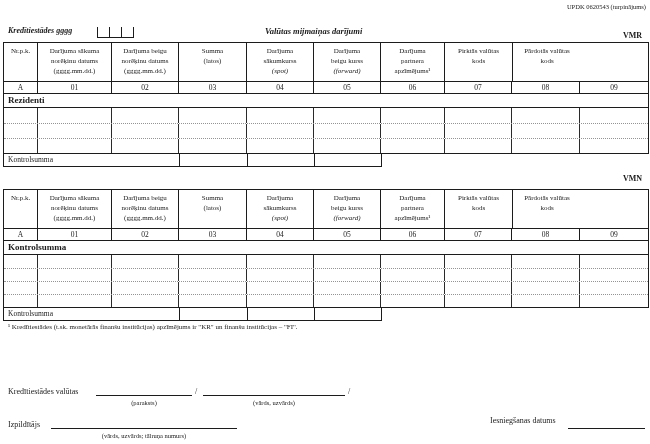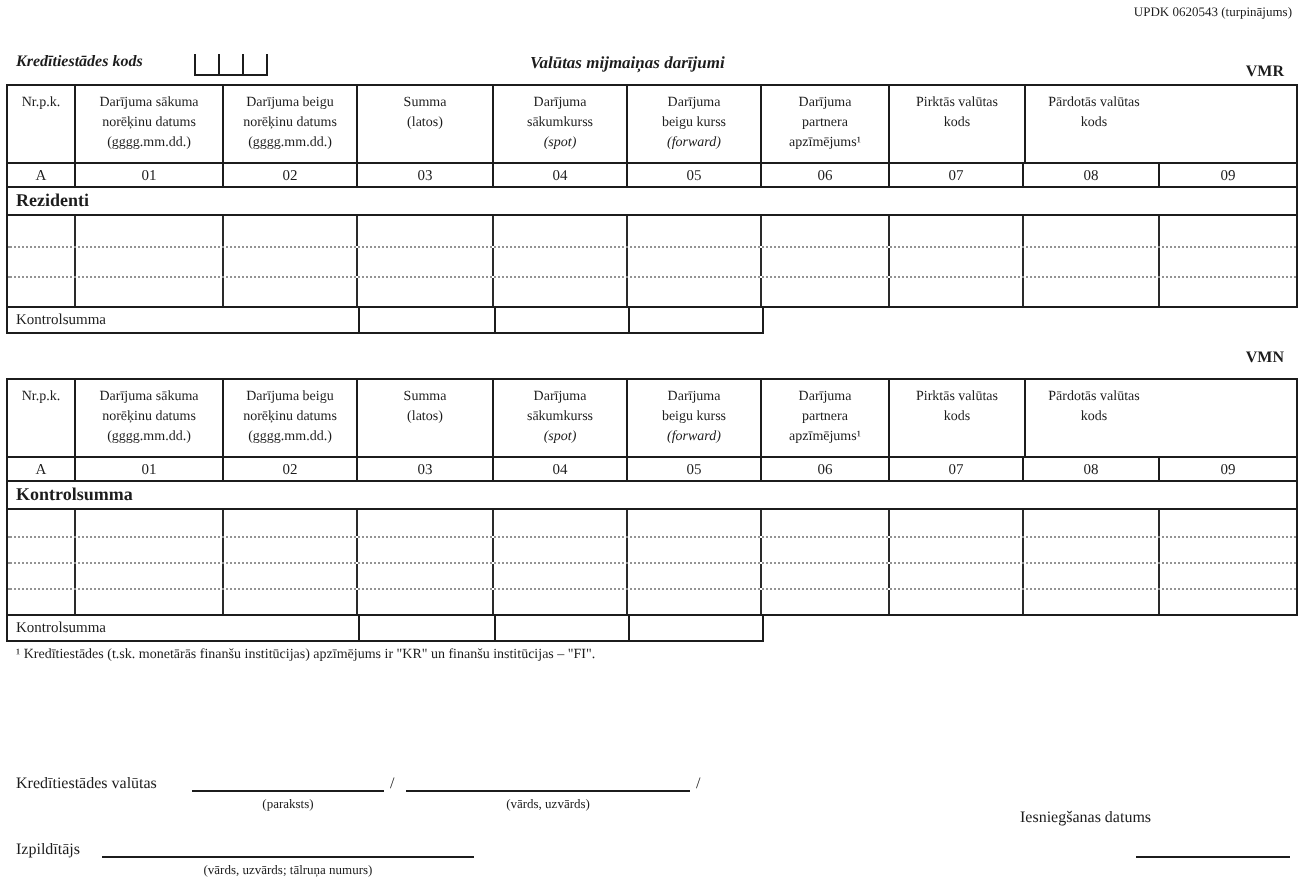--- a/index.html
+++ b/index.html
@@ -71,28 +71,28 @@
   #mgr-label { top: 387px; left: 8px; }
   #uline1 { top: 385px; left: 96px; width: 96px; }
   #slash1 { top: 387px; left: 195px; }
   #uline2 { top: 385px; left: 203px; width: 142px; }
   #slash2 { top: 387px; left: 348px; }
   #hint-paraksts { top: 399px; left: 96px; width: 96px; }
   #hint-vards { top: 399px; left: 203px; width: 142px; }
   #exec-label { top: 420px; left: 8px; }
   #uline3 { top: 418px; left: 51px; width: 186px; }
   #hint-exec { top: 432px; left: 51px; width: 186px; }
-  #sub-label { top: 404px; left: 490px; margin-left: 20px; }
+  #sub-label { top: 416px; left: 490px; }
   #uline4 { top: 418px; left: 568px; width: 77px; }
 </style>
 </head>
 <body>
 
 <div class="abs doc-ref">UPDK 0620543 (turpinājums)</div>
-<div class="abs kik-label">Kredītiestādes kods</div>
+<div class="abs kik-label">Kredītiestādes gggg</div>
 <div class="abs code-boxes">
   <span class="code-box"></span>
   <span class="code-box"></span>
   <span class="code-box"></span>
 </div>
 <div class="abs form-title">Valūtas mijmaiņas darījumi</div>
 <div class="abs tbl-label" id="lbl-vmr">VMR</div>
 <div class="abs tbl-label" id="lbl-vmn">VMN</div>
 
 <div class="abs ftable" id="t0">

